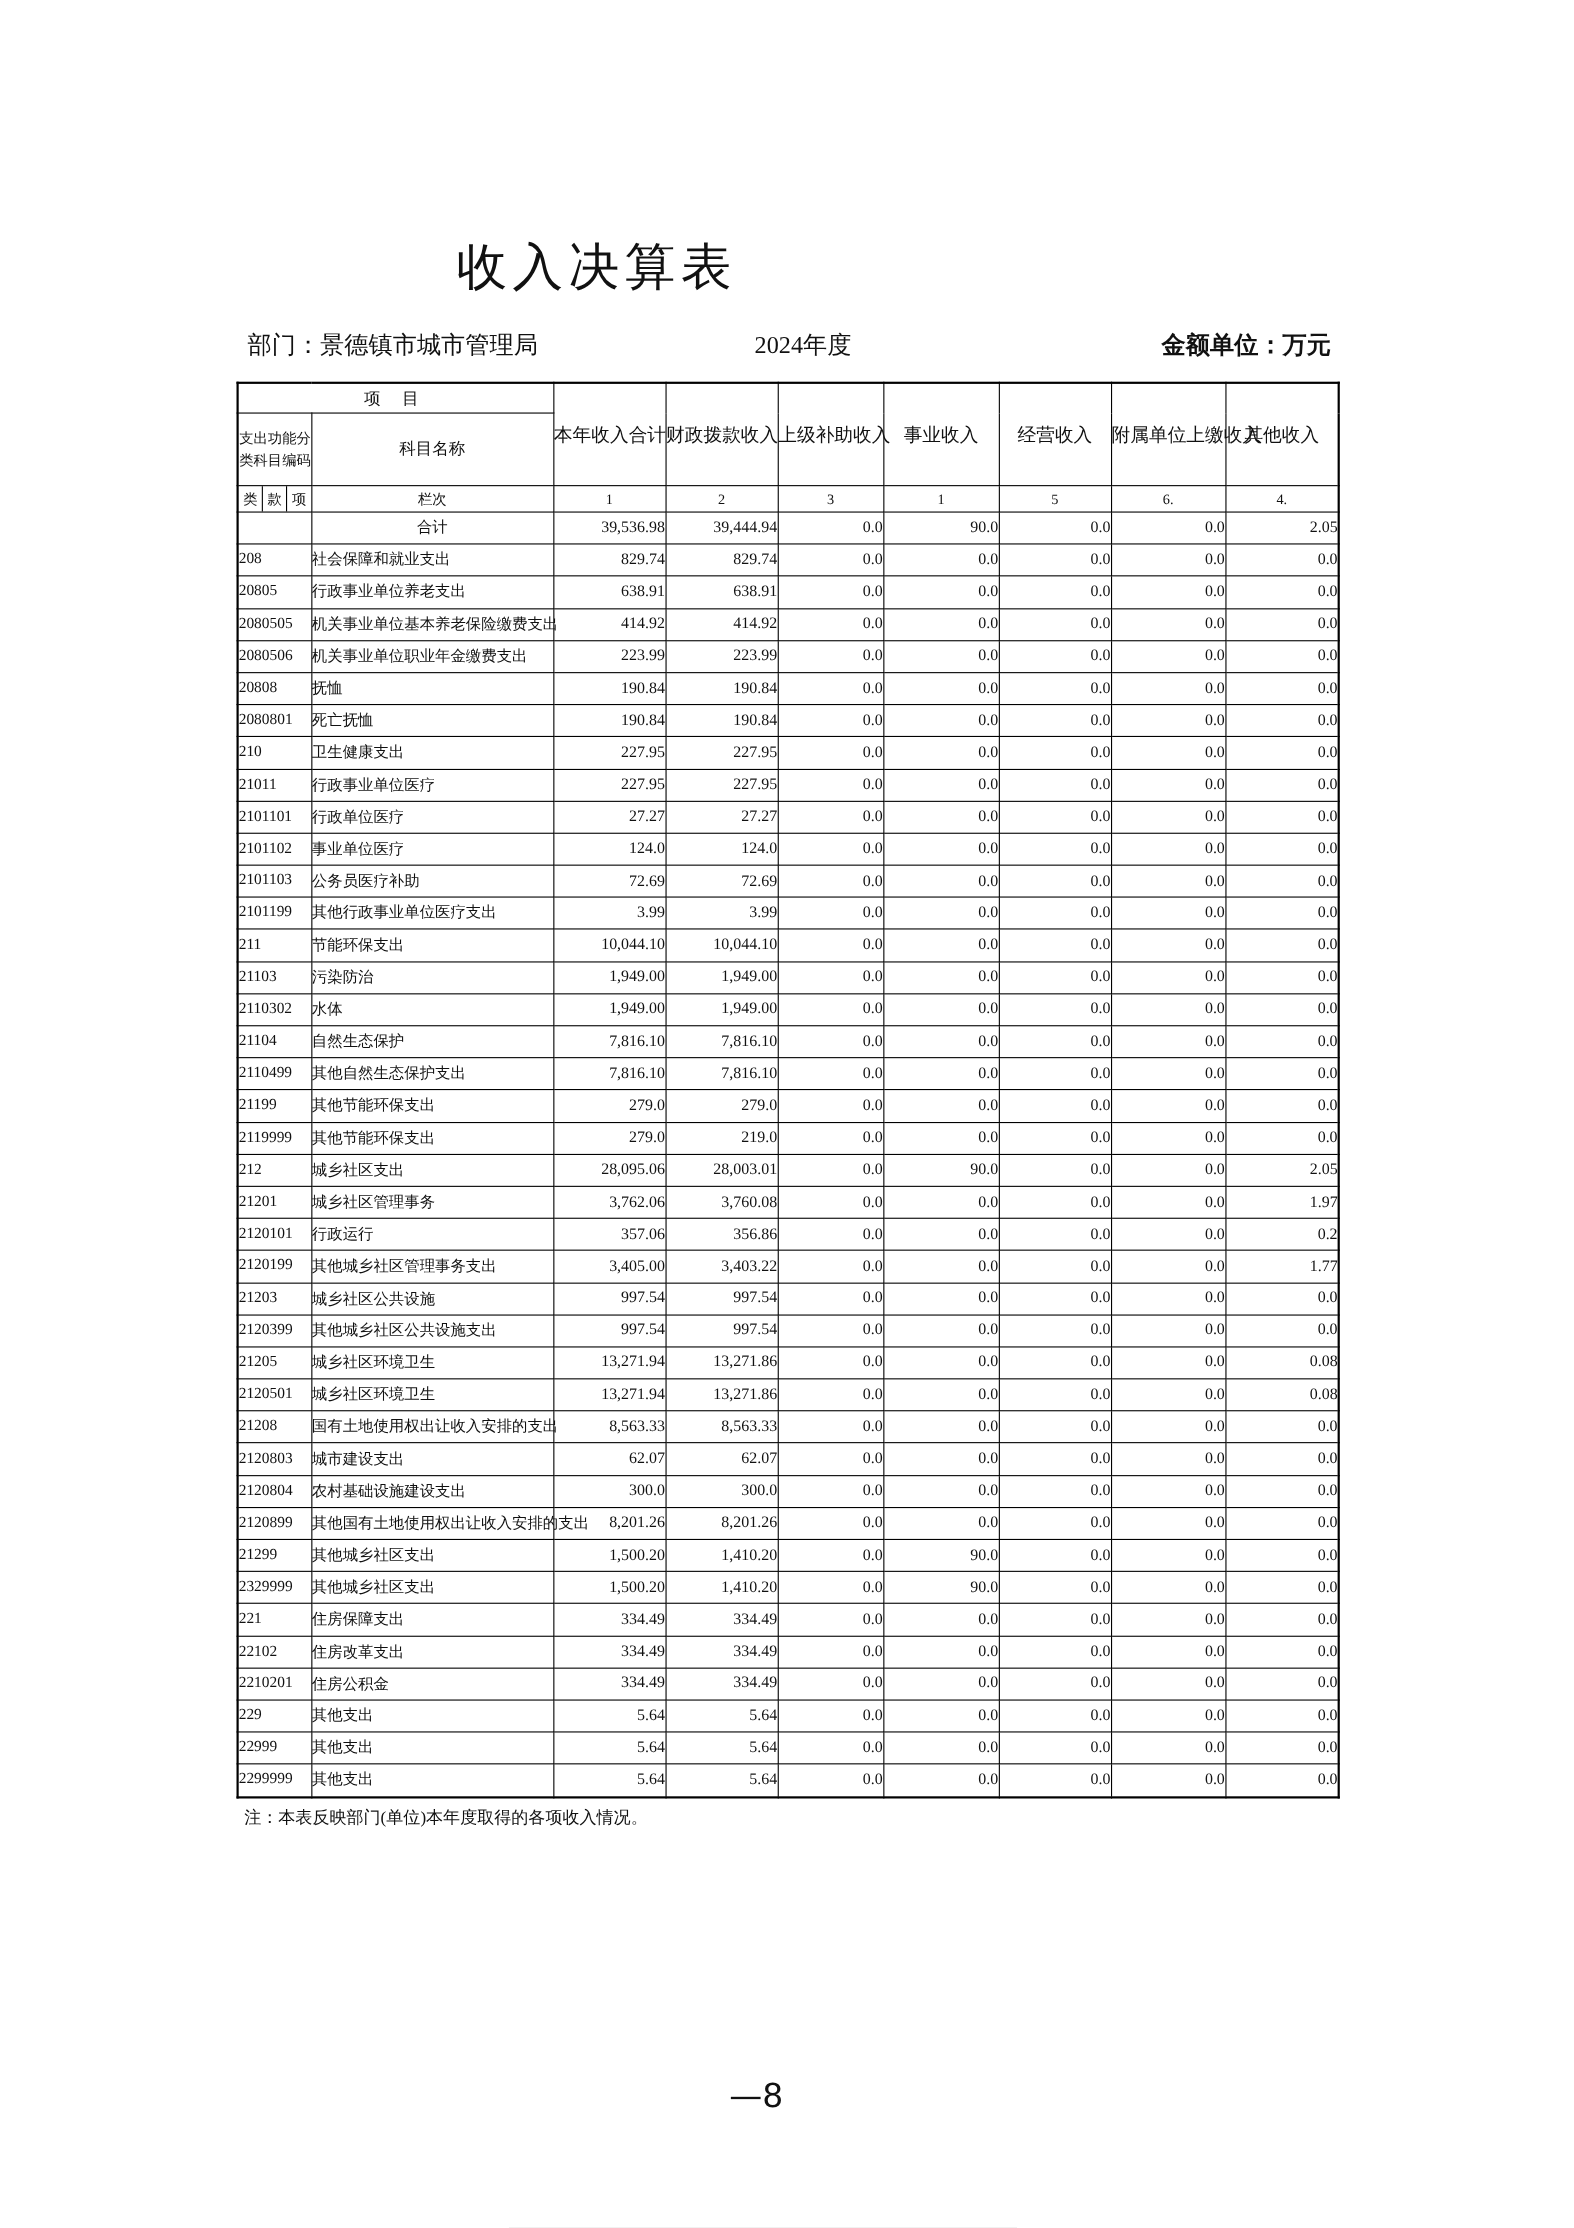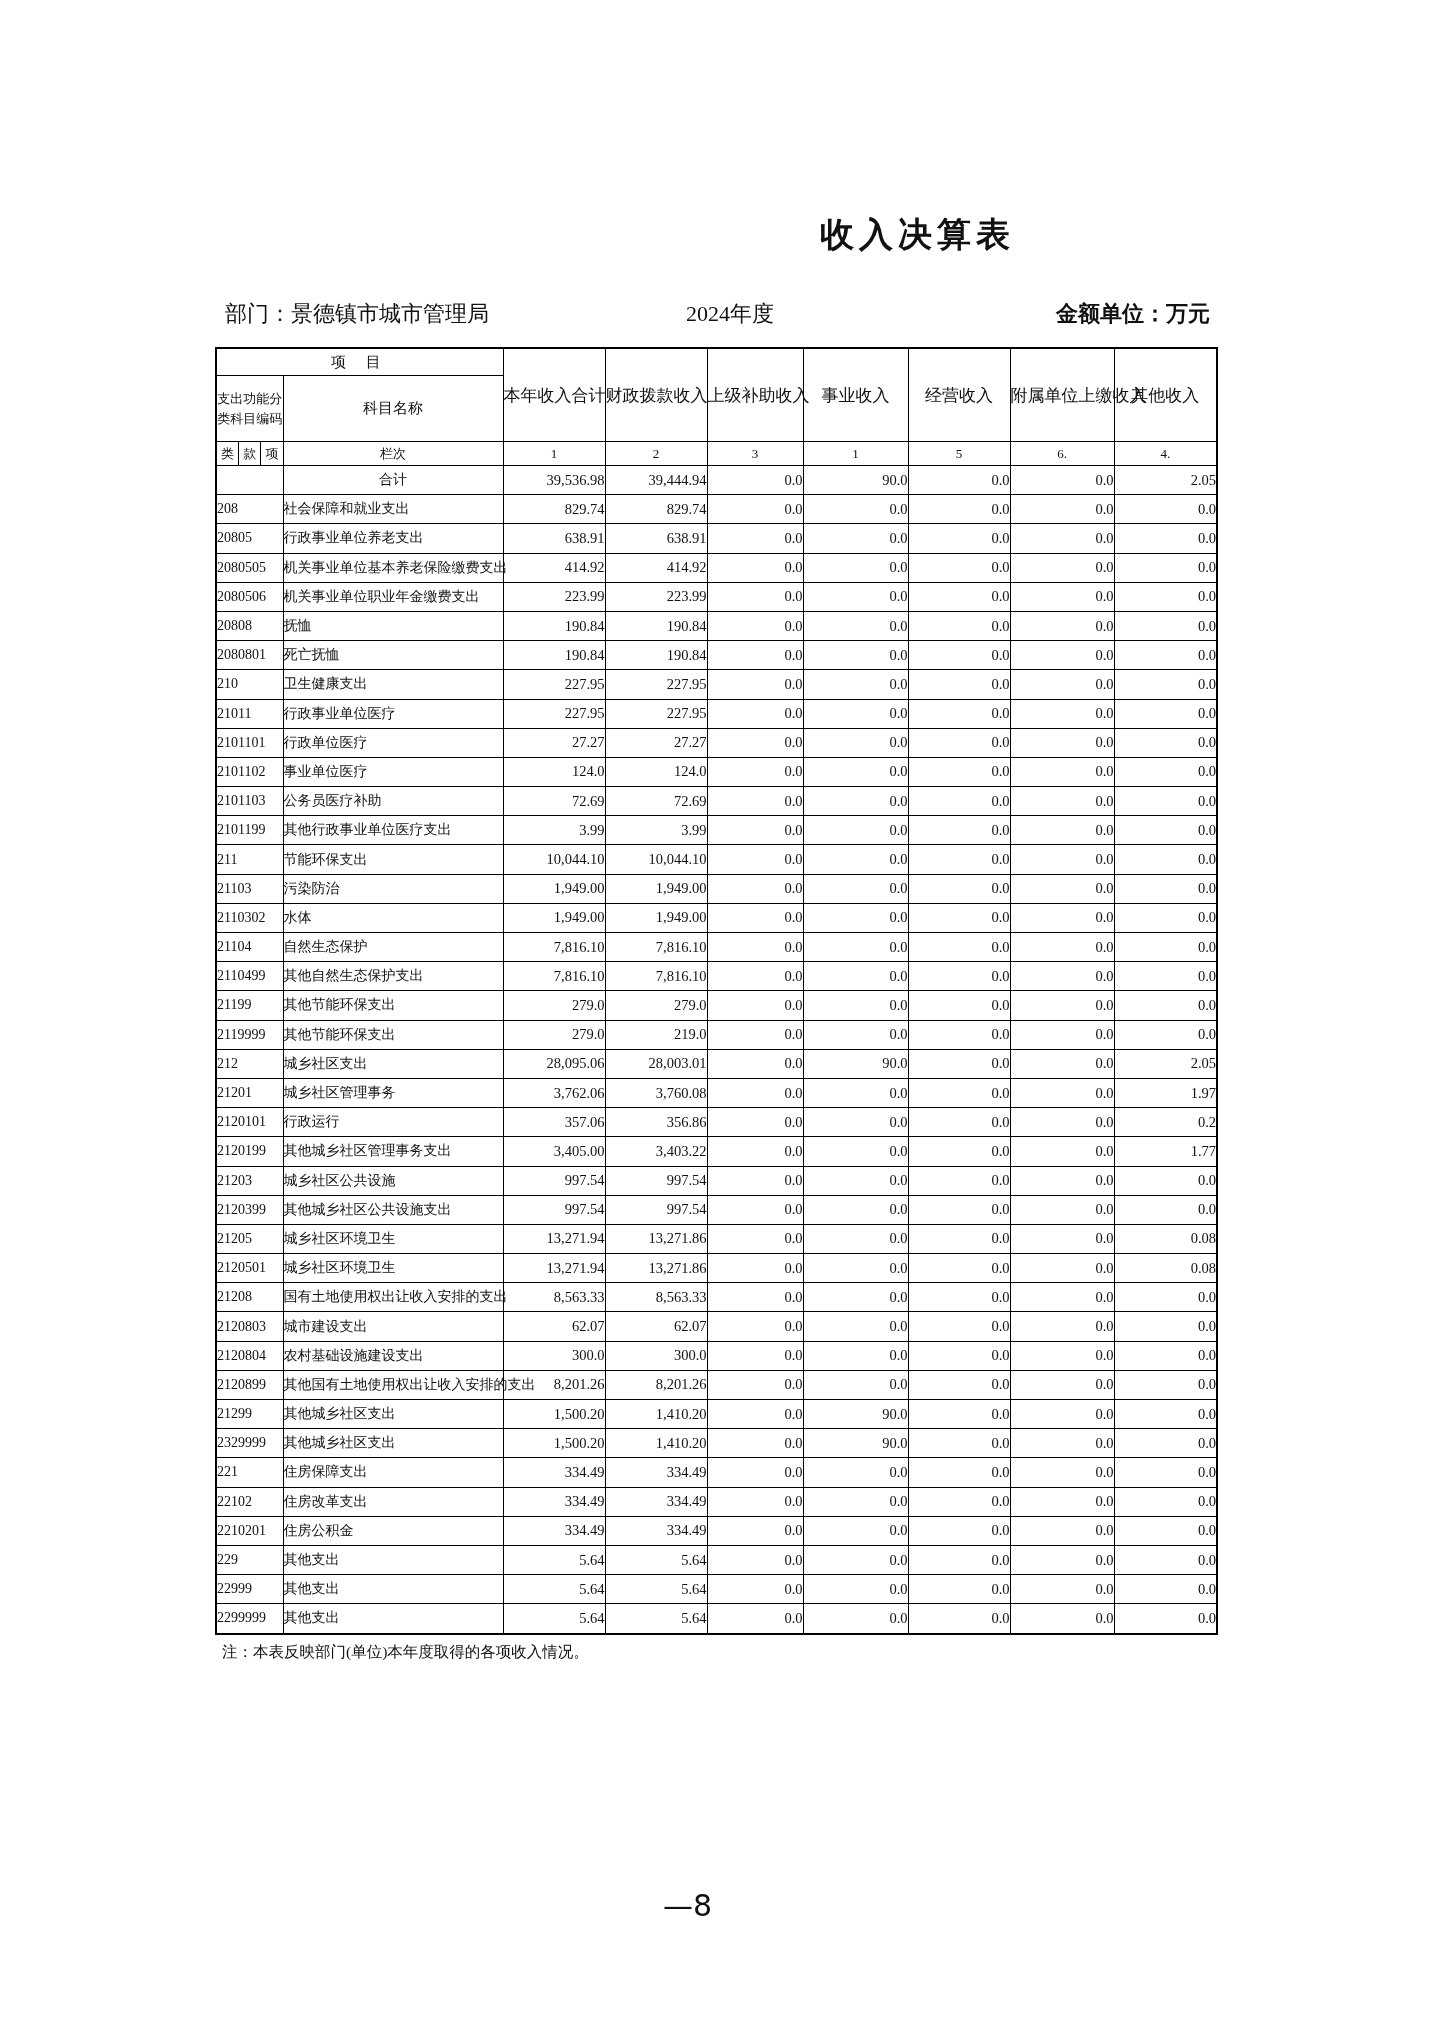--- a/index.html
+++ b/index.html
@@ -7,22 +7,22 @@
     position:relative;
     width:1431px;height:2025px;
     margin:0 auto;
     background:#ffffff;
     font-family:"Liberation Serif","DejaVu Serif",serif;
     color:#111;
     overflow:hidden;
   }
   .doc-title{
     position:absolute;left:415px;top:212px;width:600px;
-    text-align:right;
-    font-size:34px;font-weight:bold;letter-spacing:5px;
+    text-align:left;
+    font-size:46px;font-weight:normal;letter-spacing:5px;
     white-space:nowrap;
   }
   .open-table-label{
     position:absolute;top:260px;left:800px;width:433px;
     text-align:right;
     font-size:27px;letter-spacing:1px;white-space:nowrap;
   }
   .meta-row{position:absolute;top:299px;left:0;width:1431px;height:30px;font-size:22px;}
   .dept{position:absolute;left:225px;top:0;white-space:nowrap;}
   .year{position:absolute;left:640px;top:0;width:180px;text-align:center;white-space:nowrap;}
@@ -39,21 +39,21 @@
     border:1px solid #000;
     padding:0;
     font-weight:normal;
     overflow:visible;
   }
   table.rev{border:2px solid #000;}
   tr.hrow1 th{height:26px;}
   tr.hrow2 th{height:65px;}
   tr.hrow3 th{height:23px;font-size:13px;}
   .project-head{font-size:15px;letter-spacing:8px;text-align:center;}
-  .code-head{font-size:13px;line-height:20px;text-align:center;padding:2px 1px;vertical-align:middle;word-break:break-all;}
+  .code-head{font-size:13px;line-height:20px;text-align:right;padding:2px 1px;vertical-align:middle;word-break:break-all;}
   .subject-head{font-size:15px;text-align:center;vertical-align:middle;}
   .col-head{font-size:17px;text-align:center;vertical-align:middle;white-space:nowrap;}
   .ckx{display:flex;width:100%;height:100%;align-items:center;}
   .ckx span{flex:1;text-align:center;font-size:13px;}
   .ckx span + span{border-left:1px solid #000;height:100%;line-height:23px;}
   .lanci-cell{text-align:center;font-size:13.5px;}
   .colnum{text-align:center;font-size:13px;}
 
   tbody.rows td{height:28.2px;}
   td.code{font-size:14px;padding-left:7px;text-align:left;white-space:nowrap;}

